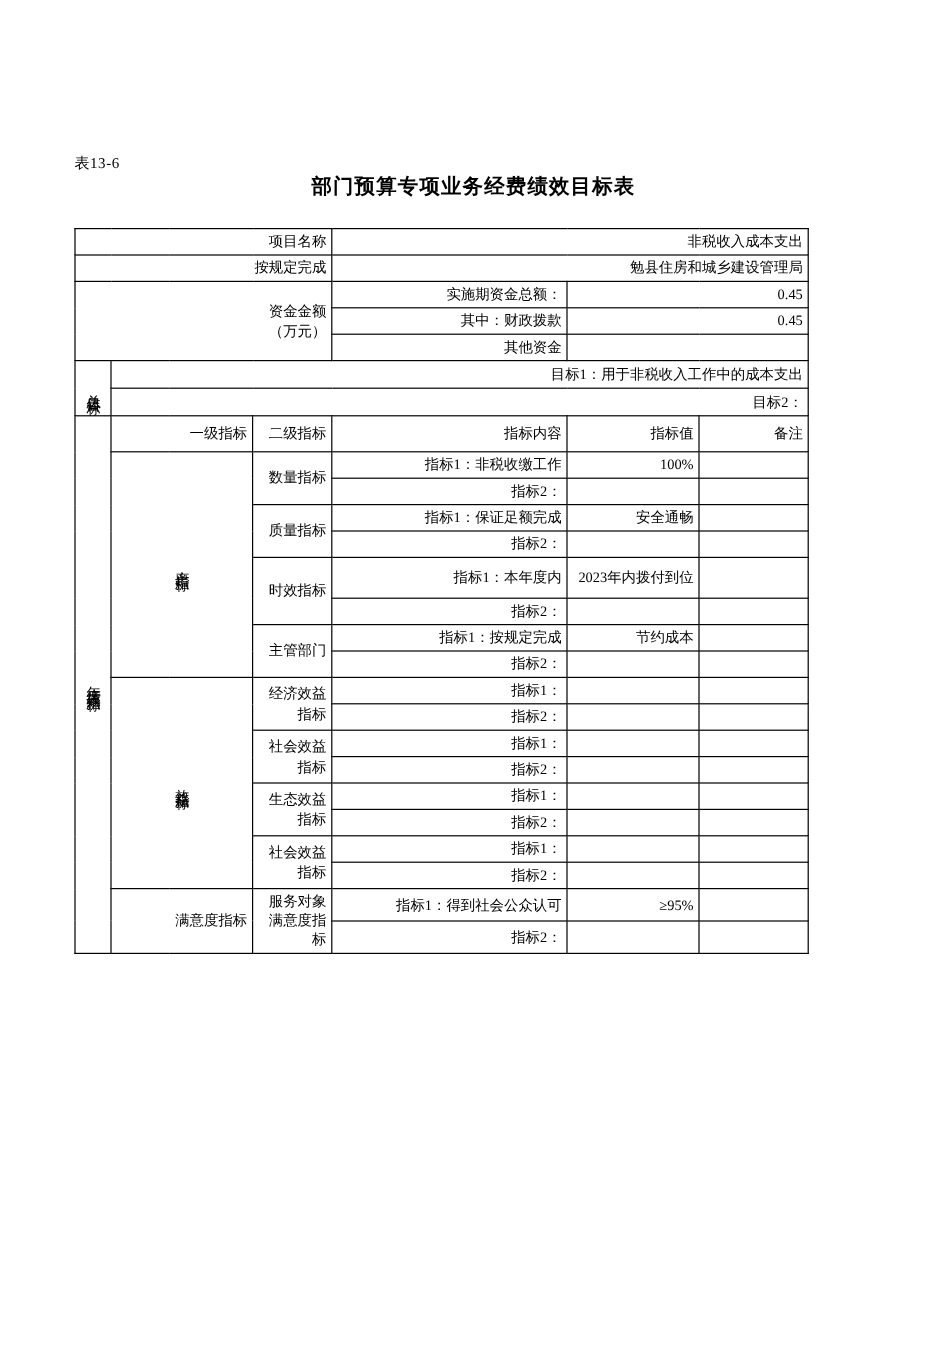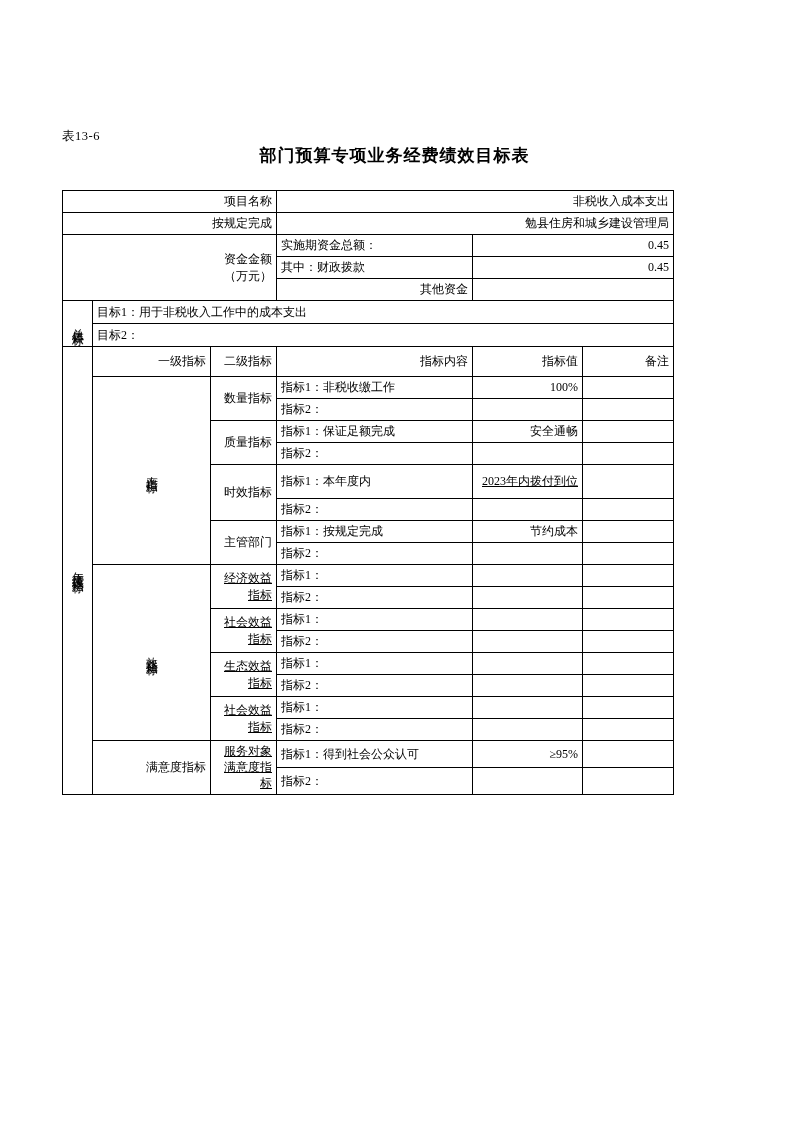--- a/index.html
+++ b/index.html
@@ -49,35 +49,35 @@
   table.main td {
     border: 1px solid #000;
     font-size: 12px;
     padding: 2px 4px;
     vertical-align: middle;
     line-height: 1.35;
     height: 22px;
     box-sizing: border-box;
   }
   .c { text-align: right; }
-  .l { text-align: left; }
+  .l { text-align: right; }
   .vert {
     writing-mode: vertical-rl;
     text-orientation: upright;
     letter-spacing: 2px;
     line-height: 1.25;
     display: inline-block;
     white-space: nowrap;
   }
   .vert-wrap {
     text-align: center;
     padding: 0 !important;
   }
   .pad-l { padding-left: 6px; }
-  .two-line { line-height: 1.3; text-decoration: underline; }
+  .two-line { line-height: 1.3; }
 </style>
 </head>
 <body>
 
 <div class="page">
 
   <div class="table-label">表13-6</div>
   <div class="doc-title">部门预算专项业务经费绩效目标表</div>
 
   <table class="main">

